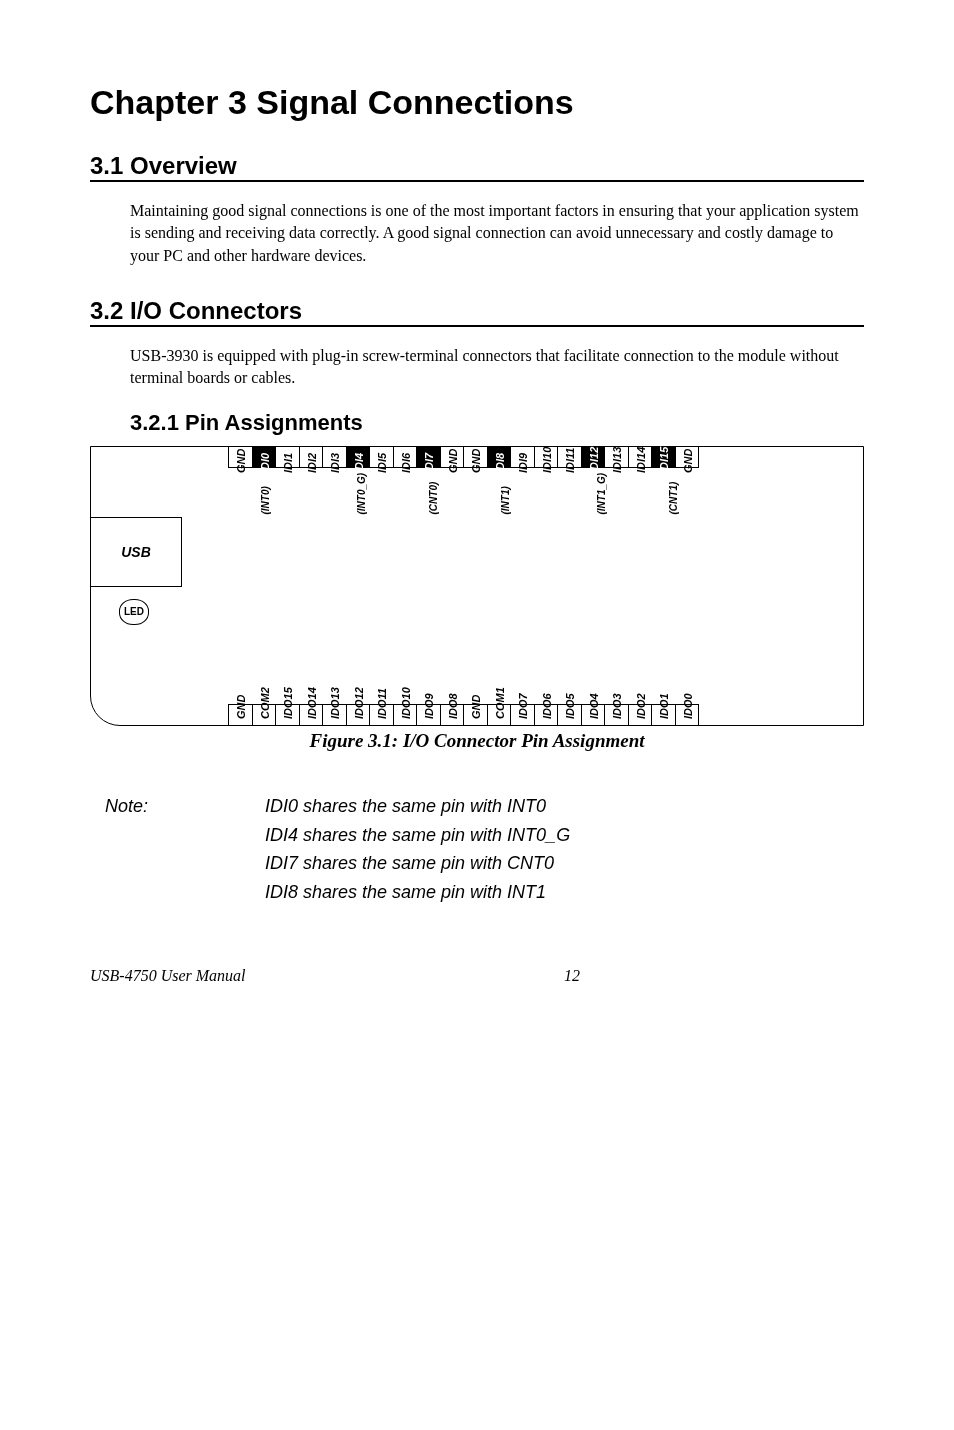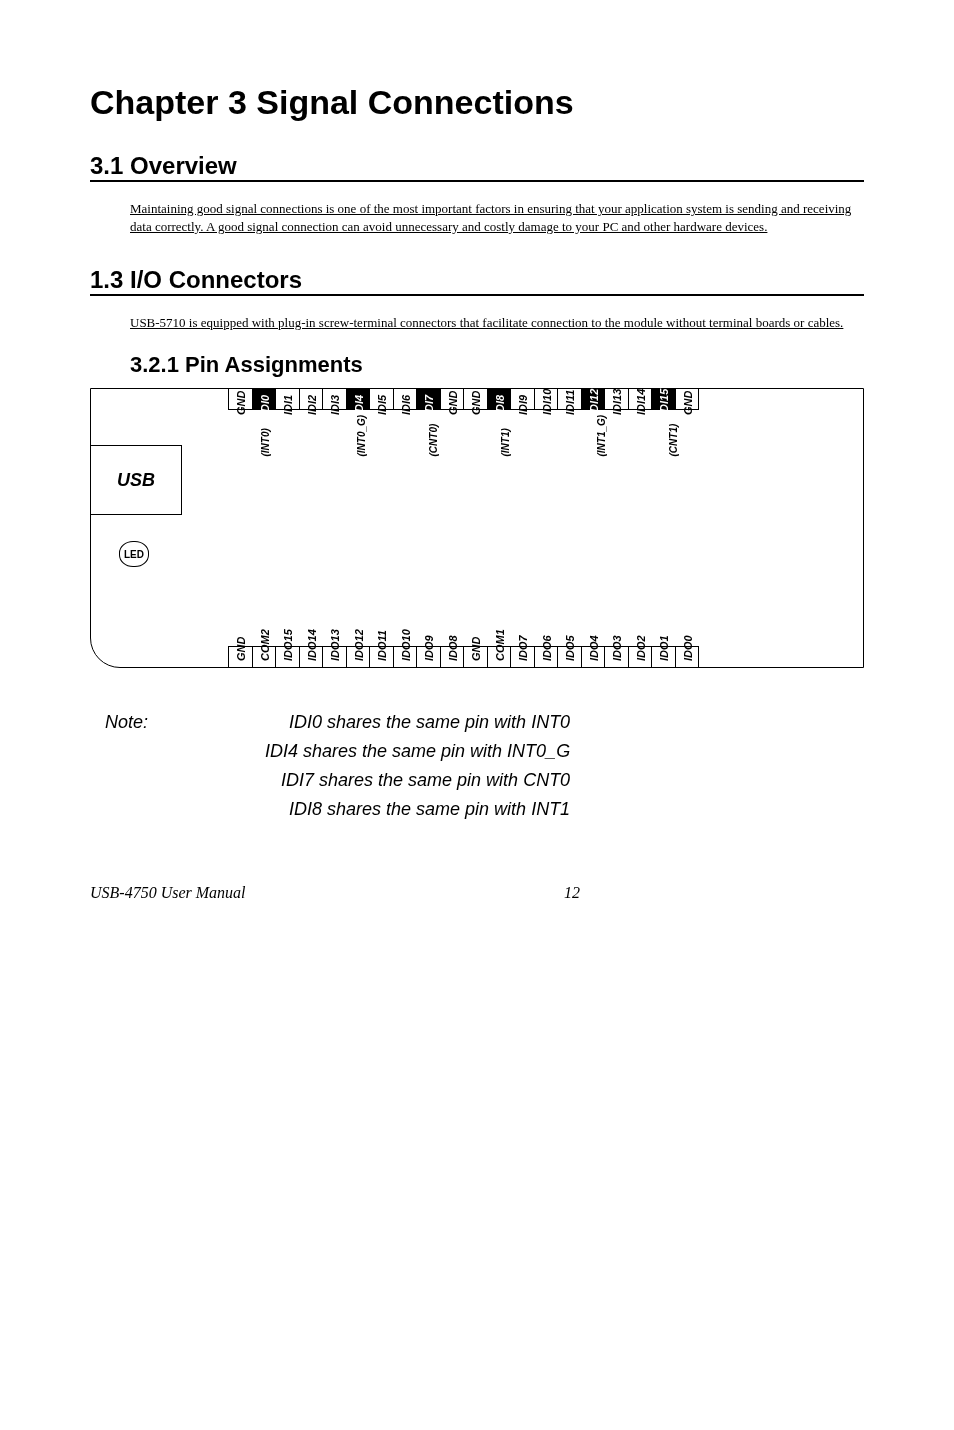--- a/index.html
+++ b/index.html
@@ -26,25 +26,24 @@
       margin-bottom: 18px;
     }
     h3 {
       font-family: Arial, Helvetica, sans-serif;
       font-size: 22px;
       font-weight: bold;
       margin-top: 12px;
       margin-bottom: 10px;
     }
     .body-text {
-      font-size: 13px;
+      font-size: 16px;
       line-height: 1.4;
       margin-left: 40px;
       margin-bottom: 20px;
-      text-decoration: underline;
     }
     .figure-container {
       margin-top: 10px;
     }
     .figure-caption {
       font-style: italic;
       font-weight: bold;
       text-align: center;
       font-size: 19px;
       margin-top: 4px;
@@ -54,31 +53,31 @@
       border: 1px solid #000;
       border-bottom-left-radius: 30px;
       width: 100%;
       position: relative;
       height: 280px;
       box-sizing: border-box;
     }
     .usb-section {
       position: absolute;
       left: 0;
-      top: 56px;
+      top: 70px;
       width: 90px;
       height: 68px;
       border: 1px solid #000;
       display: flex;
       align-items: center;
       justify-content: center;
       font-weight: bold;
       font-style: italic;
       font-family: Arial, sans-serif;
-      font-size: 18px;
+      font-size: 14px;
       border-left: none;
     }
     .led-circle {
       position: absolute;
       left: 28px;
       top: 152px;
       width: 28px;
       height: 24px;
       border: 1px solid #000;
       border-radius: 14px / 12px;
@@ -163,42 +162,41 @@
       line-height: 1.6;
     }
     .note-label {
       font-family: Arial, sans-serif;
       width: 160px;
       flex-shrink: 0;
       padding-left: 15px;
     }
     .note-content {
       font-family: Arial, sans-serif;
-      text-align: right;
     }
     .footer {
       display: flex;
       justify-content: flex-start;
       font-style: italic;
       font-size: 16px;
       margin-top: 60px;
     }
     .footer-title { flex: 1; }
     .footer-page { width: 300px; text-align: left; }
   </style>
 </head>
 <body>
 
 <h1>Chapter 3  Signal Connections</h1>
 
 <h2>3.1  Overview</h2>
 <p class="body-text">Maintaining good signal connections is one of the most important factors in ensuring that your application system is sending and receiving data correctly. A good signal connection can avoid unnecessary and costly damage to your PC and other hardware devices.</p>
 
-<h2>1.3  I/O Connectors</h2>
-<p class="body-text">USB-5710 is equipped with plug-in screw-terminal connectors that facilitate connection to the module without terminal boards or cables.</p>
+<h2>3.2  I/O Connectors</h2>
+<p class="body-text">USB-3930 is equipped with plug-in screw-terminal connectors that facilitate connection to the module without terminal boards or cables.</p>
 
 <h3 style="margin-left:40px;">3.2.1 Pin Assignments</h3>
 
 <div class="figure-container">
   <div class="connector-diagram">
     <div class="usb-section">USB</div>
     <div class="led-circle">LED</div>
 
     <div class="terminal-strip top-strip" id="top-strip">
         <div class="terminal-cell">
@@ -340,20 +338,21 @@
           <span class="terminal-label-bottom bold">IDO2</span>
         </div>
         <div class="terminal-cell">
           <span class="terminal-label-bottom bold">IDO1</span>
         </div>
         <div class="terminal-cell">
           <span class="terminal-label-bottom bold">IDO0</span>
         </div>
       </div>
   </div>
+  <div class="figure-caption">Figure 3.1: I/O Connector Pin Assignment</div>
 </div>
 
 <div class="note-section">
   <div class="note-label">Note:</div>
   <div class="note-content" id="note-content">
       <div>IDI0 shares the same pin with INT0</div>
       <div>IDI4 shares the same pin with INT0_G</div>
       <div>IDI7 shares the same pin with CNT0</div>
       <div>IDI8 shares the same pin with INT1</div>
     </div>

